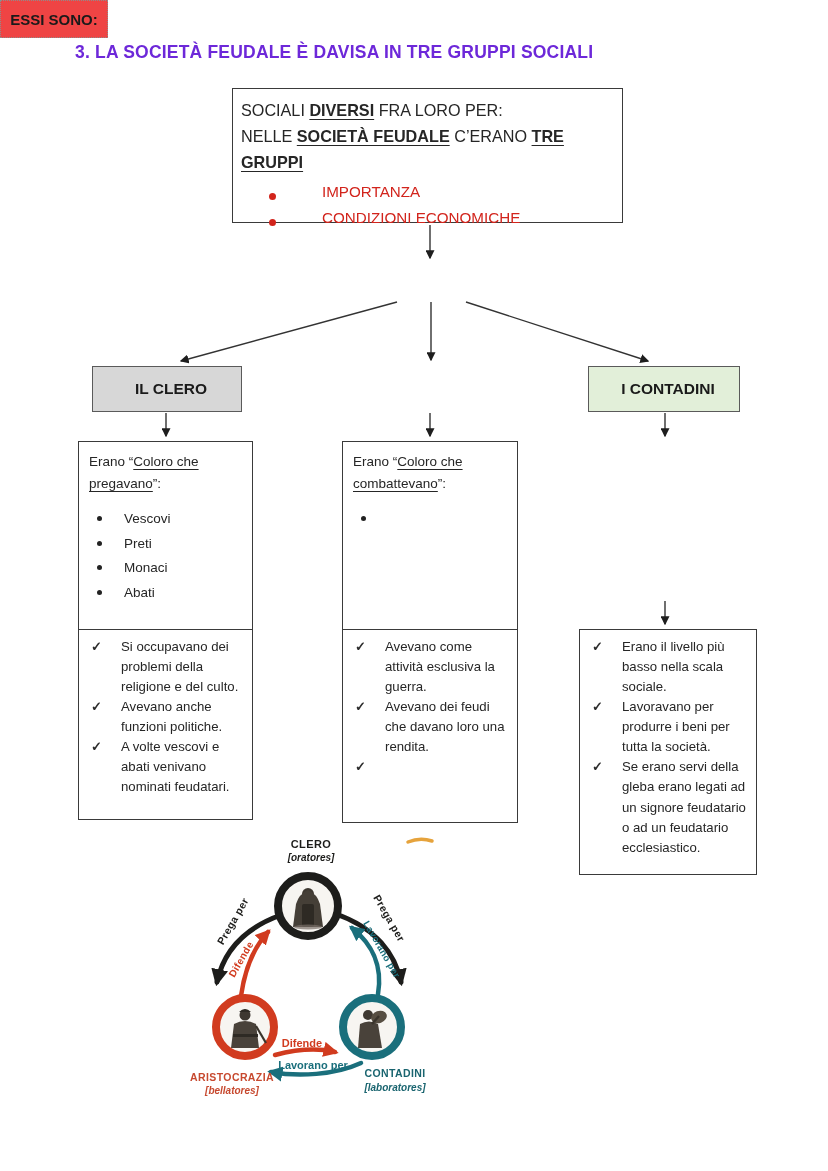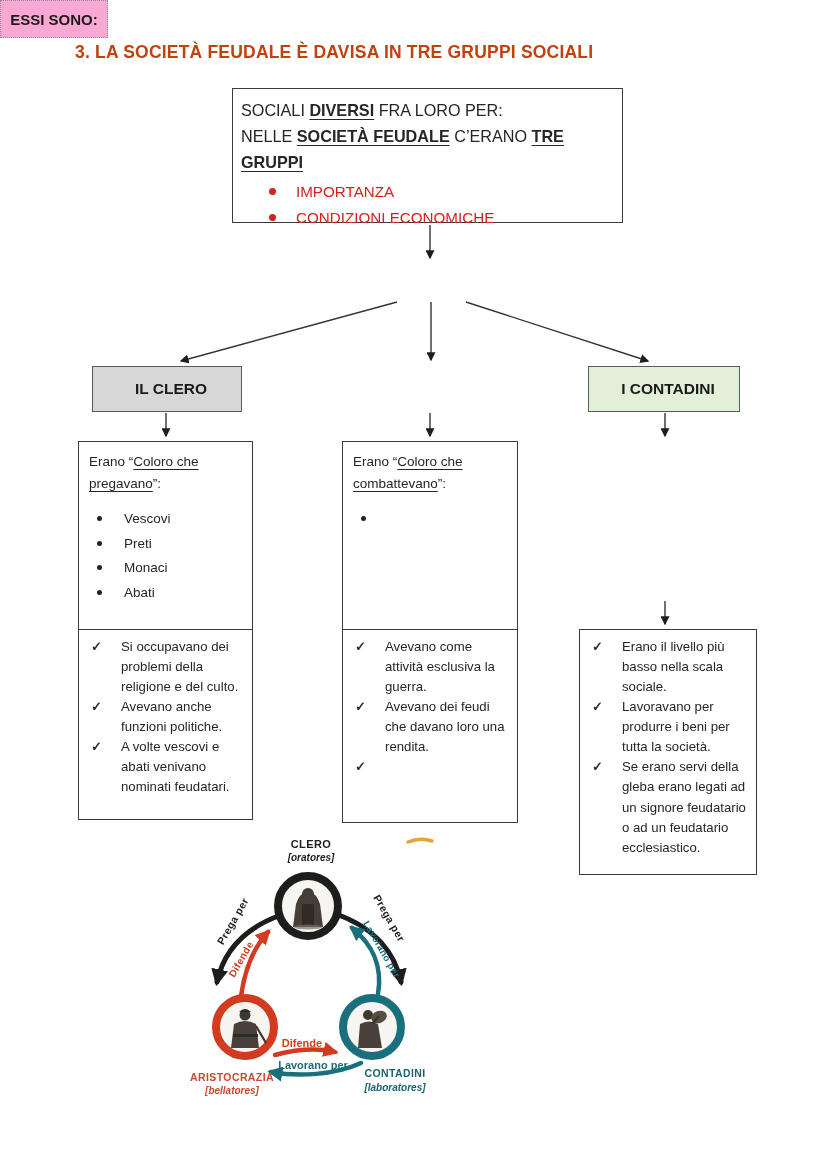--- a/index.html
+++ b/index.html
@@ -3,34 +3,34 @@
 <meta charset="utf-8">
 <style>
   html,body{margin:0;padding:0;background:#ffffff;}
   .page{
     position:relative;width:828px;height:1171px;background:#ffffff;overflow:hidden;
     font-family:"Liberation Sans",sans-serif;color:#262626;
   }
   
   .title{
     position:absolute;left:75px;top:42px;width:660px;margin:0;
-    font-size:17.5px;font-weight:bold;color:#c2410c;letter-spacing:.2px;
+    font-size:17.5px;font-weight:bold;color:#6d28d9;letter-spacing:.2px;
   }
   
   .box{position:absolute;background:#fff;border:1.4px solid #3a3a3a;box-sizing:border-box;padding-left:8px;}
   
   .intro{left:232px;top:88px;width:391px;height:135px;border-width:1.7px;padding:8px 6px 0 8px;}
   .intro p{margin:0;font-size:16.2px;line-height:26px;}
   .bu{font-weight:bold;text-decoration:underline;text-underline-offset:2.5px;}
   .intro-bullets{list-style:none;margin:8px 0 0 0;padding:0;}
-  .intro-bullets li{display:flex;align-items:center;margin-bottom:9px;color:#d2241c;font-size:15.2px;font-weight:500;}
+  .intro-bullets li{display:flex;align-items:flex-end;margin-bottom:9px;color:#d2241c;font-size:15.2px;font-weight:500;gap:26px;}
   .rdot{width:7px;height:7px;border-radius:50%;background:#d2241c;margin:0 20px 0 28px;flex:0 0 auto;}
   
   .essi{
-    left:378px;top:264px;width:106px;height:36px;background:#f9a8d4;
+    left:378px;top:264px;width:106px;height:36px;background:#ef4444;
     border:1.6px dotted #8d8d8d;display:flex;align-items:center;justify-content:center;
     font-size:15px;font-weight:bold;color:#1a1a1a;
   }
   
   .ghead{
     top:366px;height:46px;display:flex;align-items:center;justify-content:center;
     font-size:15.5px;font-weight:bold;color:#1a1a1a;border:1.3px solid #5a5a5a;
   }
   .gh-clero{left:92px;width:150px;background:#d7d7d7;}
   .gh-arist{left:342px;width:176px;background:#fbbf5d;}

